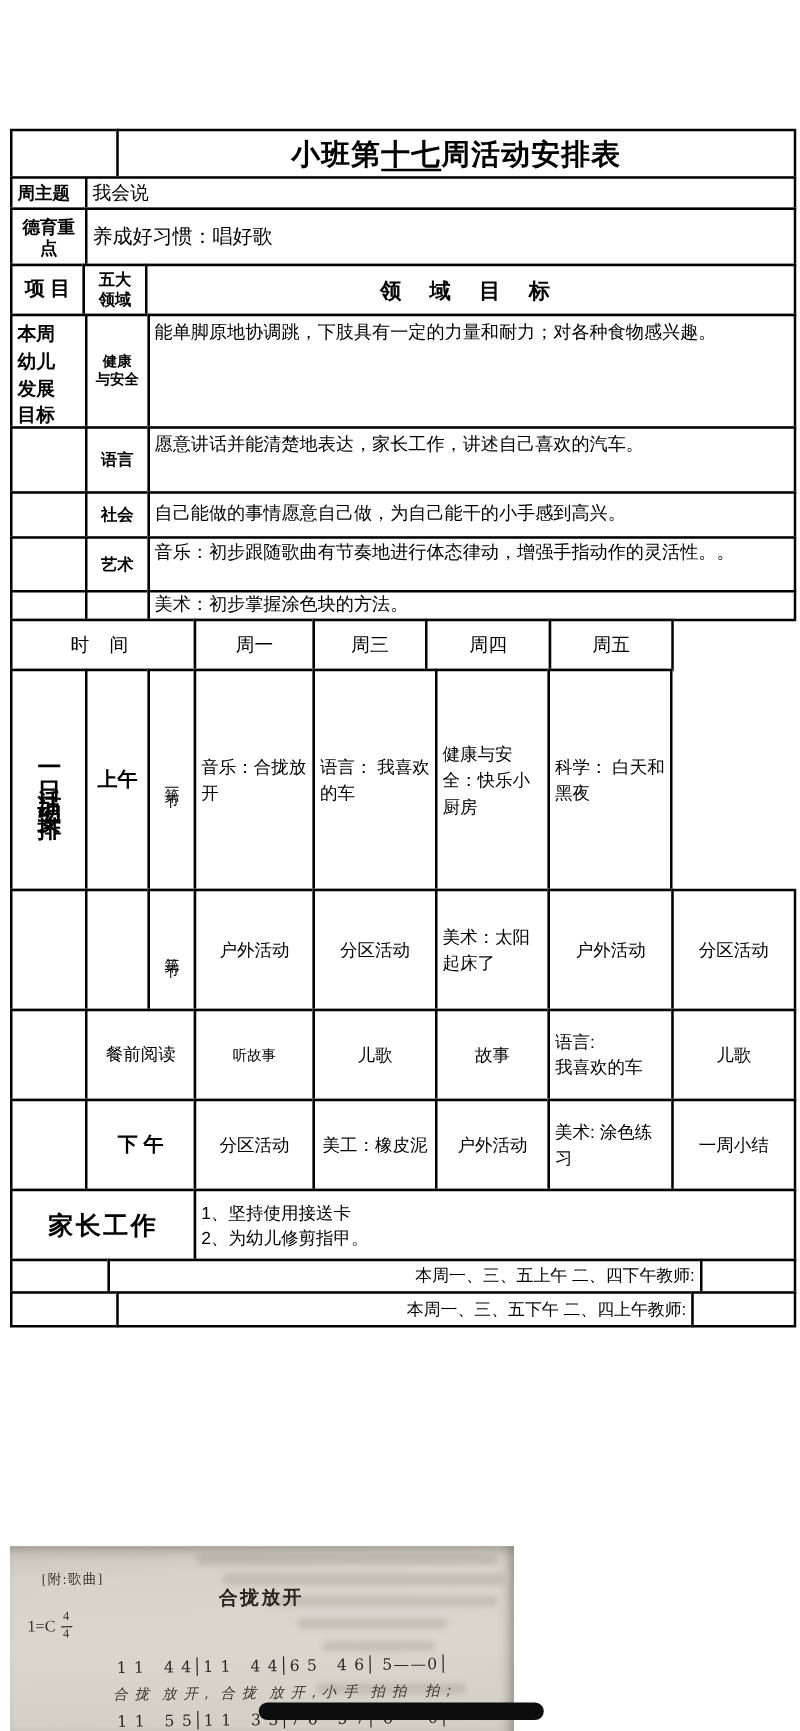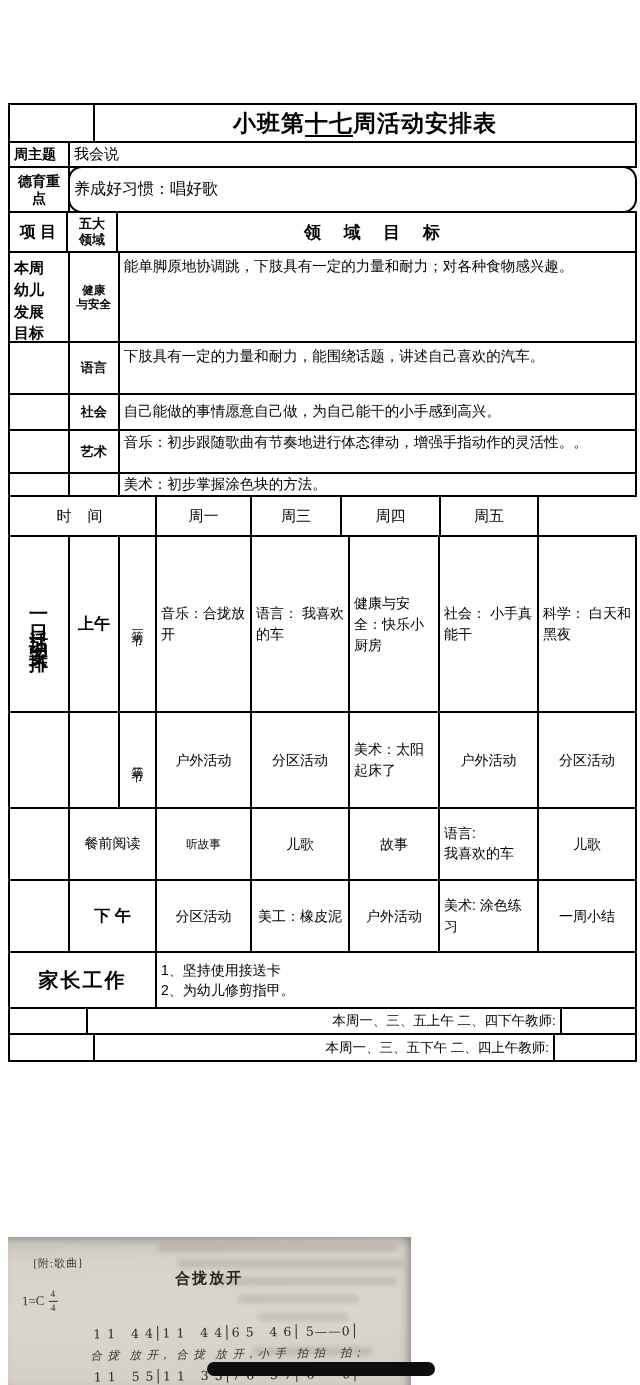--- a/index.html
+++ b/index.html
@@ -82,21 +82,21 @@
 
 
   <div class="row">
     <div class="cell lbl" style="width:62px;height:27px;">周主题</div>
     <div class="cell val" style="width:569px;height:27px;">我会说</div>
   </div>
 
   <div class="row">
     <div class="cell center lbl pre" style="width:62px;height:47px;">德育重
 点</div>
-    <div class="cell val" style="width:569px;height:47px;font-size:16px;border-radius:14px;">养成好习惯：唱好歌</div>
+    <div class="cell val" style="width:569px;height:47px;font-size:16px;">养成好习惯：唱好歌</div>
   </div>
 
   <div class="row">
     <div class="cell center lbl" style="width:60px;height:42px;font-size:16px;text-align:right;">项 目</div>
     <div class="cell center dom pre" style="width:52px;height:42px;">五大
 领域</div>
     <div class="cell center goal-hdr" style="width:521px;height:42px;">领 域 目 标</div>
   </div>
 
   <div class="row">
@@ -105,21 +105,21 @@
 发展
  目标</div>
     <div class="cell center dom-sm pre" style="width:52px;height:92px;">健康
 与安全</div>
     <div class="cell top goal-txt" style="width:521px;height:92px;padding-top:3px;">能单脚原地协调跳，下肢具有一定的力量和耐力；对各种食物感兴趣。</div>
   </div>
 
   <div class="row">
     <div class="cell" style="width:62px;height:54px;"></div>
     <div class="cell center dom pre" style="width:52px;height:54px;">语言</div>
-    <div class="cell top goal-txt" style="width:521px;height:54px;padding-top:3px;">下肢具有一定的力量和耐力，能围绕话题，讲述自己喜欢的汽车。</div>
+    <div class="cell top goal-txt" style="width:521px;height:54px;padding-top:3px;">愿意讲话并能清楚地表达，家长工作，讲述自己喜欢的汽车。</div>
   </div>
 
   <div class="row">
     <div class="cell" style="width:62px;height:38px;"></div>
     <div class="cell center dom pre" style="width:52px;height:38px;">社会</div>
     <div class="cell goal-txt" style="width:521px;height:38px;">自己能做的事情愿意自己做，为自己能干的小手感到高兴。</div>
   </div>
 
 
   <div class="row">
@@ -146,21 +146,20 @@
     <div class="cell center" style="width:62px;height:178px;">
       <span class="vert">一日活动安排</span>
     </div>
     <div class="cell center period" style="width:52px;height:178px;">上午</div>
     <div class="cell center" style="width:39px;height:178px;">
       <span class="vert-s">第一节</span>
     </div>
     <div class="cell act" style="width:97px;height:178px;">音乐：合拢放开</div>
     <div class="cell act" style="width:100px;height:178px;">语言： 我喜欢的车</div>
     <div class="cell act" style="width:92px;height:178px;">健康与安全：快乐小厨房</div>
-    <div class="cell act" style="width:101px;height:178px;">社会： 小手真能干</div>
     <div class="cell act" style="width:100px;height:178px;">科学： 白天和黑夜</div>
   </div>
 
   <div class="row">
     <div class="cell" style="width:62px;height:98px;"></div>
     <div class="cell" style="width:52px;height:98px;"></div>
     <div class="cell center" style="width:39px;height:98px;">
       <span class="vert-s">第二节</span>
     </div>
     <div class="cell center act" style="width:97px;height:98px;">户外活动</div>

